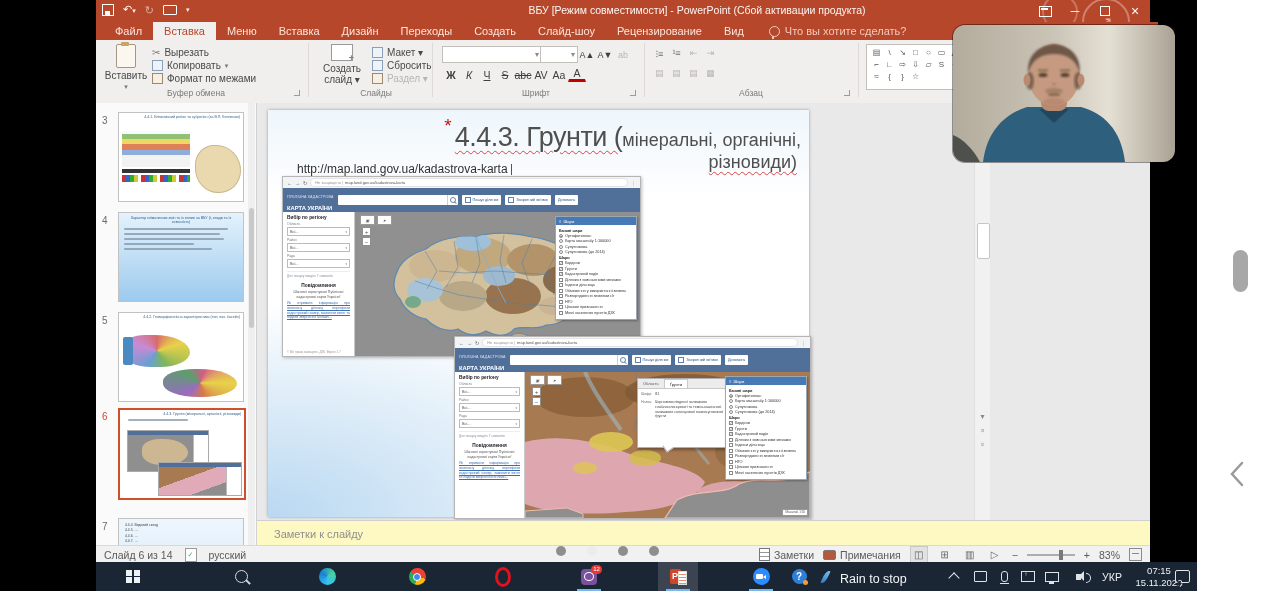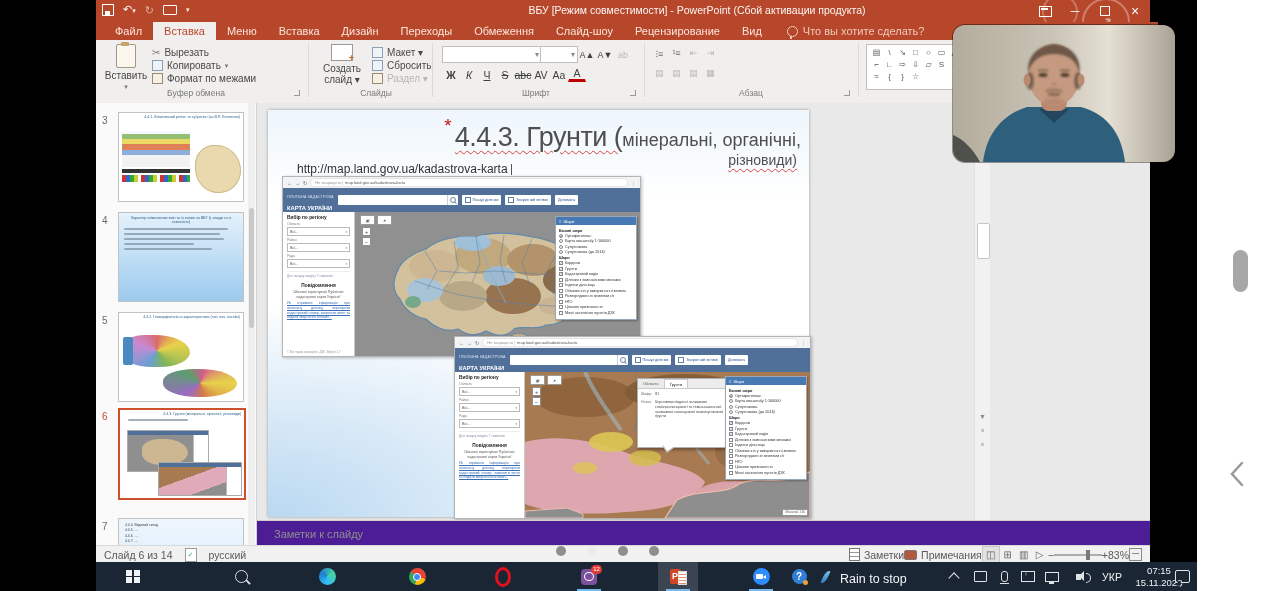--- a/index.html
+++ b/index.html
@@ -79,28 +79,28 @@
   .pscroll{left:152px;top:0;width:7px;height:442px;background:#efefef}
   .pscroll i{position:absolute;left:1px;top:105px;width:5px;height:120px;background:#c9c9c9;border-radius:3px}
   .slide{left:172px;top:7px;width:541px;height:407px;background:
      radial-gradient(120% 85% at 0% 100%, #b9d8f1 0%, #e2eff9 38%, rgba(255,255,255,0) 62%),
      radial-gradient(90% 60% at 100% 100%, #d7e8f6 0%, rgba(255,255,255,0) 50%),
      linear-gradient(#eef6fc, #ffffff 22%);
      box-shadow:0 0 3px rgba(0,0,0,.35)}
   .vscroll{left:878px;top:0;width:15px;height:417px;background:#f1f1f1;border-left:1px solid #e0e0e0}
   .vthumb{left:2px;top:120px;width:11px;height:34px;background:#fff;border:1px solid #c6c6c6;border-radius:2px}
   .vnav{left:0;width:15px;text-align:center;font-size:7px;color:#8a8a8a}
-  .notes{left:161px;top:417px;width:893px;height:25px;background:#4c1d95;border-top:1px solid #cfcfcf}
+  .notes{left:161px;top:417px;width:893px;height:25px;background:#fef9c3;border-top:1px solid #cfcfcf}
   .notes span{position:absolute;left:17px;top:7px;font-size:11px;color:#8f8f8f}
   
   .s-title{right:8px;top:6px;text-align:right;color:#4f4f4f;line-height:1.05}
   .ast{color:#cc1111;font-size:19px;vertical-align:14px;margin-right:3px}
   .t1{font-size:27px;letter-spacing:-.5px;text-decoration:underline wavy #d44;text-decoration-thickness:1px;text-underline-offset:4px}
   .t2{font-size:18px}
-  .t3{font-size:14px;text-decoration:underline wavy #d44;text-decoration-thickness:1px;text-underline-offset:3px}
+  .t3{font-size:18px;text-decoration:underline wavy #d44;text-decoration-thickness:1px;text-underline-offset:3px}
   .s-url{left:29px;top:52px;font-size:12px;color:#303030}
   .caret{display:inline-block;width:1px;height:11px;background:#555;margin-left:3px;vertical-align:-2px}
   .shot{background:#fff;border:1px solid #b5b5b5;box-shadow:1px 1px 3px rgba(0,0,0,.25)}
   .bbar{left:0;top:0;right:0;height:11px;background:#f1f3f4;border-bottom:1px solid #dcdcdc;display:flex;align-items:center;gap:3px;padding:0 4px;font-size:5px;color:#5f6368}
   .apill{flex:1;height:7px;background:#fff;border-radius:4px;border:1px solid #e4e4e4;display:flex;align-items:center;padding:0 4px;font-size:4px;color:#555;white-space:nowrap;overflow:hidden}
   .apill b{font-weight:normal;color:#999;margin-right:2px}
   .shead{left:0;top:11px;right:0;height:24px;background:#517099;display:flex;align-items:center;padding:0 4px;gap:4px}
   .logo1{font-size:3.6px;color:#d7e2ef;letter-spacing:.2px;line-height:1.2}
   .logo2{font-size:5.8px;color:#fff;font-weight:bold;line-height:1.2}
   .srch{height:10px;background:#fff;border-radius:1px;flex:1;display:flex;align-items:center}
@@ -139,21 +139,21 @@
   .ptab.on{background:#fff;border:1px solid #c9c9c9;border-bottom:none;color:#222}
   .px{margin-left:auto;padding:0 3px;color:#888;font-size:5px}
   .pbody{display:flex;gap:3px;padding:3px;font-size:3.6px;color:#444;line-height:1.35}
   .pk{color:#777;white-space:nowrap}
   .ptail{position:absolute;left:26px;bottom:-4px;width:7px;height:7px;background:#fff;border-right:1px solid #b0b0b0;border-bottom:1px solid #b0b0b0;transform:rotate(55deg)}
   .scalebadge{right:2px;bottom:2px;background:#fff;border:1px solid #999;font-size:3px;color:#555;padding:0 2px;line-height:5px}
   
   .status{left:0;top:545px;width:1054px;height:17px;background:#f1f1f1;border-top:1px solid #d9d9d9;font-size:10.5px;color:#5a5a5a}
   .st-l{left:8px;top:2px;display:flex;align-items:center;gap:12px}
   .spell{width:10px;height:12px;background:#fff;border:1px solid #9a9a9a;font-size:7px;color:#4a7;text-align:center;line-height:11px}
-  .st-r{right:8px;top:1px;display:flex;align-items:center;gap:0;height:15px}
+  .st-r{right:8px;top:1px;display:flex;align-items:center;gap:9px;height:15px}
   .vico{width:16px;height:15px;display:flex;align-items:center;justify-content:center;font-size:10px;color:#666}
   .vico.on{background:#e2e2e2;border:1px solid #c8c8c8}
   .ztrack{width:48px;height:2px;background:#adadad;position:relative}
   .zth{position:absolute;left:32px;top:-4px;width:4px;height:10px;background:#797979}
   .fit{width:11px;height:11px;border:1px solid #8a8a8a;position:relative}
   .fit:after{content:"";position:absolute;left:2px;top:4px;right:2px;height:1px;background:#8a8a8a}
   .ic-n{width:9px;height:11px;border:1px solid #777;background:linear-gradient(#fff 30%,#999 30%,#999 40%,#fff 40%,#fff 60%,#999 60%,#999 70%,#fff 70%)}
   .ic-c{width:11px;height:8px;border:1px solid #777;border-radius:2px;position:relative;background:#b35a3e}
   
   .taskbar{left:0;top:562px;width:1101px;height:29px;background:#1b2634}
@@ -237,21 +237,21 @@
 
       <div class="a trow">
         <span style="display:flex">
 
         <span class="tab">Файл</span>
             <span class="tab tab-active">Вставка</span>
             <span class="tab">Меню</span>
             <span class="tab">Вставка</span>
             <span class="tab">Дизайн</span>
             <span class="tab">Переходы</span>
-            <span class="tab">Обмеження</span>
+            <span class="tab">Создать</span>
             <span class="tab">Слайд-шоу</span>
             <span class="tab">Рецензирование</span>
             <span class="tab">Вид</span>
           </span>
         <span class="tellme">
           <span class="bulb"></span>
           <span>Что вы хотите сделать?</span>
         </span>
       </div>
 

